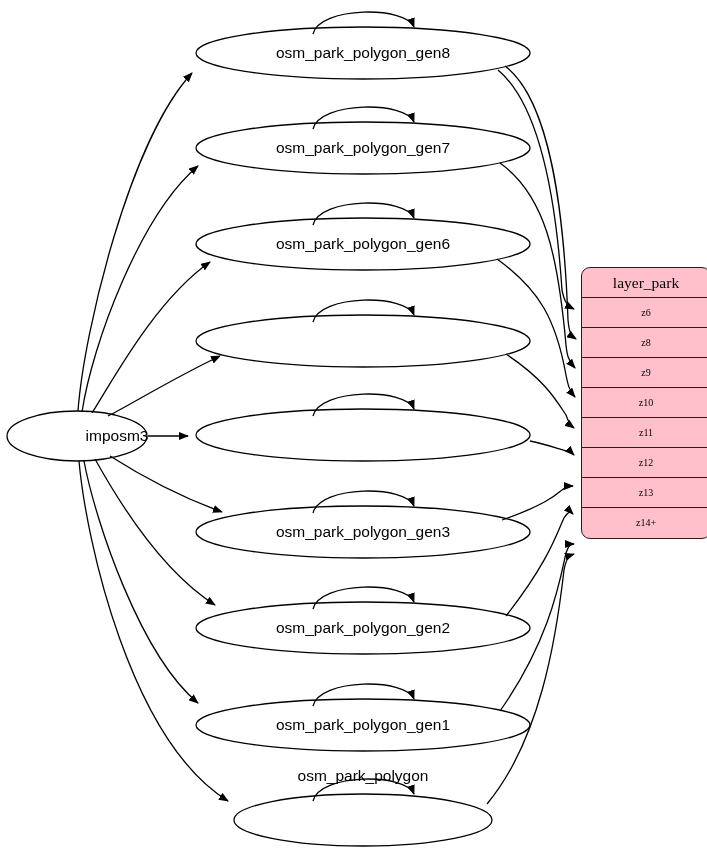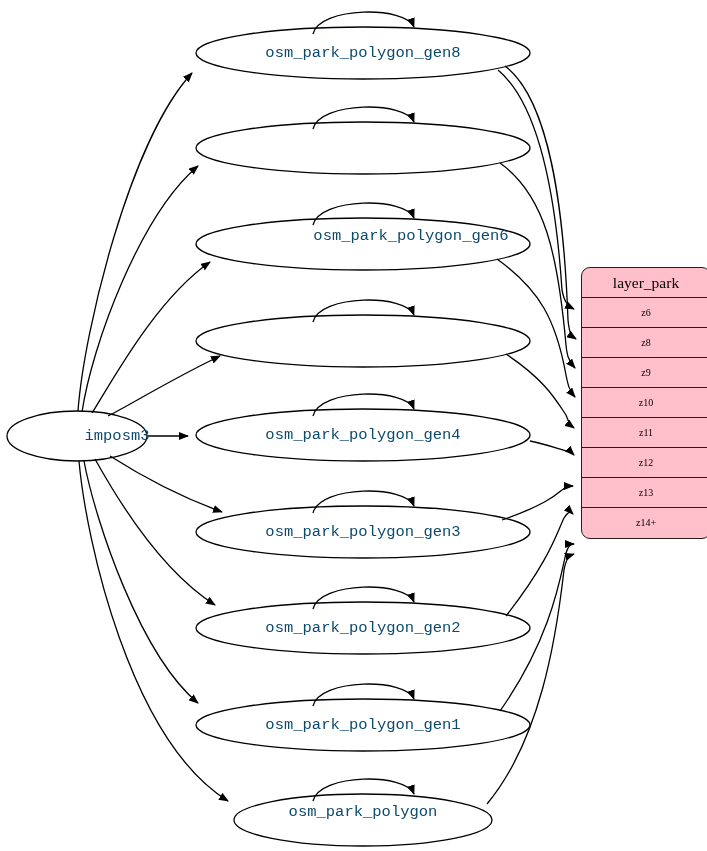--- a/index.html
+++ b/index.html
@@ -1,21 +1,21 @@
 <!DOCTYPE html>
 <html><head>
 <meta charset="utf-8">
 <style>
   html,body{margin:0;padding:0;background:#ffffff;}
   #stage{position:relative;width:707px;height:851px;background:#ffffff;
          font-family:"Liberation Serif","DejaVu Serif",serif;overflow:hidden;}
   #edges{position:absolute;left:0;top:0;width:707px;height:851px;}
   .node-label{position:absolute;transform:translate(-50%,-50%);
-              font-size:15.5px;color:#0c4a6e;white-space:nowrap;
-              font-family:Liberation Mono, monospace;}
+              font-size:15.5px;color:#000000;white-space:nowrap;
+              font-family:Liberation Sans, sans-serif;}
   #table-park{position:absolute;left:581px;top:267px;width:130px;
               border:1px solid #2a1a1a;border-radius:9px;
               background:#ffc0cb;box-sizing:border-box;overflow:hidden;}
   .trow{height:30px;line-height:30px;text-align:center;font-size:10px;
         color:#000;border-bottom:1px solid #2a1a1a;box-sizing:border-box;
         font-family:"Liberation Serif","DejaVu Serif",serif;}
   .trow.last{border-bottom:none;}
   .trow.head{font-size:15.5px;}
 </style>
 </head>
@@ -75,26 +75,26 @@
       <path d="M502,520 C545,505 556,495 562,490 C566,487 568,486 573,486"></path>
       <path d="M506,616 C550,560 558,530 564,518 C568,512 570,511 573,514"></path>
       <path d="M500,711 C550,640 560,580 566,553 C569,545 570,544 574,544"></path>
       <path d="M487,804 C540,740 556,640 564,570 C566,560 568,556 574,554"></path>
     </g>
   </svg>
 
   <div class="node-label" style="left:77px;top:436px;margin-left:40px;">imposm3</div>
 
   <div class="node-label" style="left:363px;top:53px;">osm_park_polygon_gen8</div>
-  <div class="node-label" style="left:363px;top:236px;margin-left:48px;">osm_park_polygon_gen6</div>
-  <div class="node-label" style="left:363px;top:435px;">osm_park_polygon_gen4</div>
+  <div class="node-label" style="left:363px;top:148px;">osm_park_polygon_gen7</div>
+  <div class="node-label" style="left:363px;top:244px;">osm_park_polygon_gen6</div>
   <div class="node-label" style="left:363px;top:532px;">osm_park_polygon_gen3</div>
   <div class="node-label" style="left:363px;top:628px;">osm_park_polygon_gen2</div>
   <div class="node-label" style="left:363px;top:725px;">osm_park_polygon_gen1</div>
-  <div class="node-label" style="left:363px;top:812px;">osm_park_polygon</div>
+  <div class="node-label" style="left:363px;top:776px;">osm_park_polygon</div>
 
   <div id="table-park">
     <div class="trow head">layer_park</div>
     <div class="trow">z6</div>
     <div class="trow">z8</div>
     <div class="trow">z9</div>
     <div class="trow">z10</div>
     <div class="trow">z11</div>
     <div class="trow">z12</div>
     <div class="trow">z13</div>

